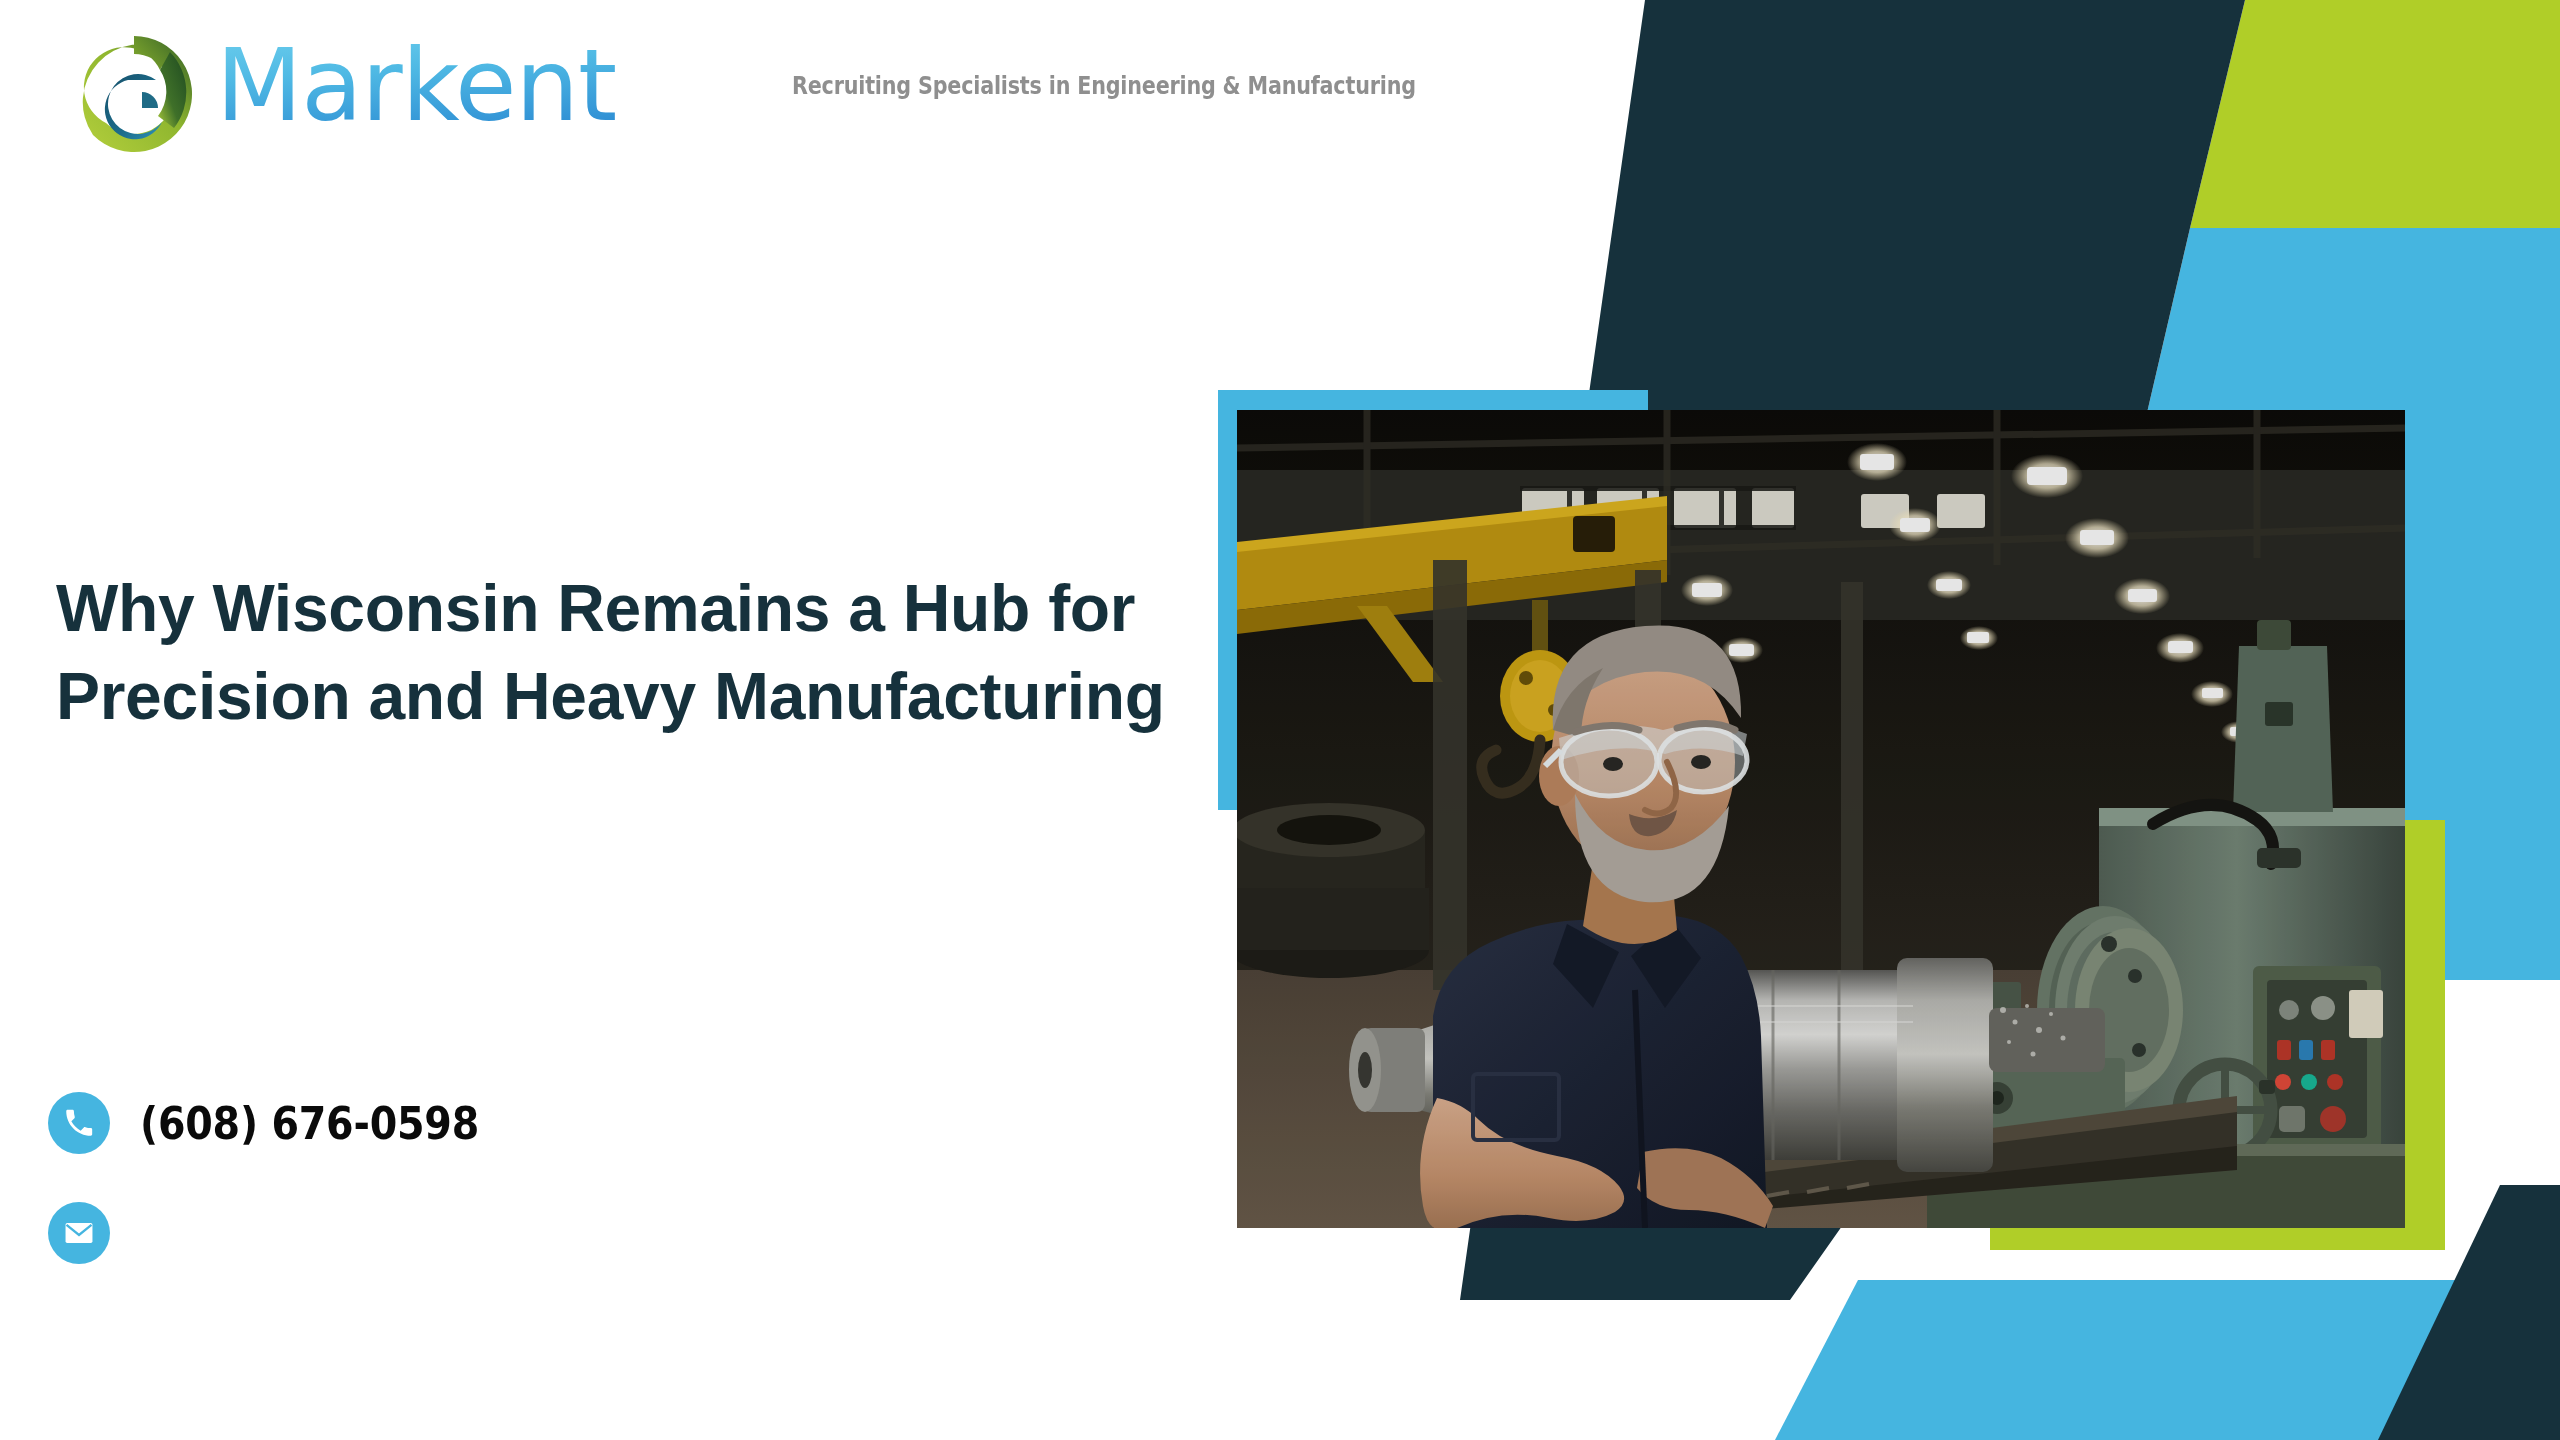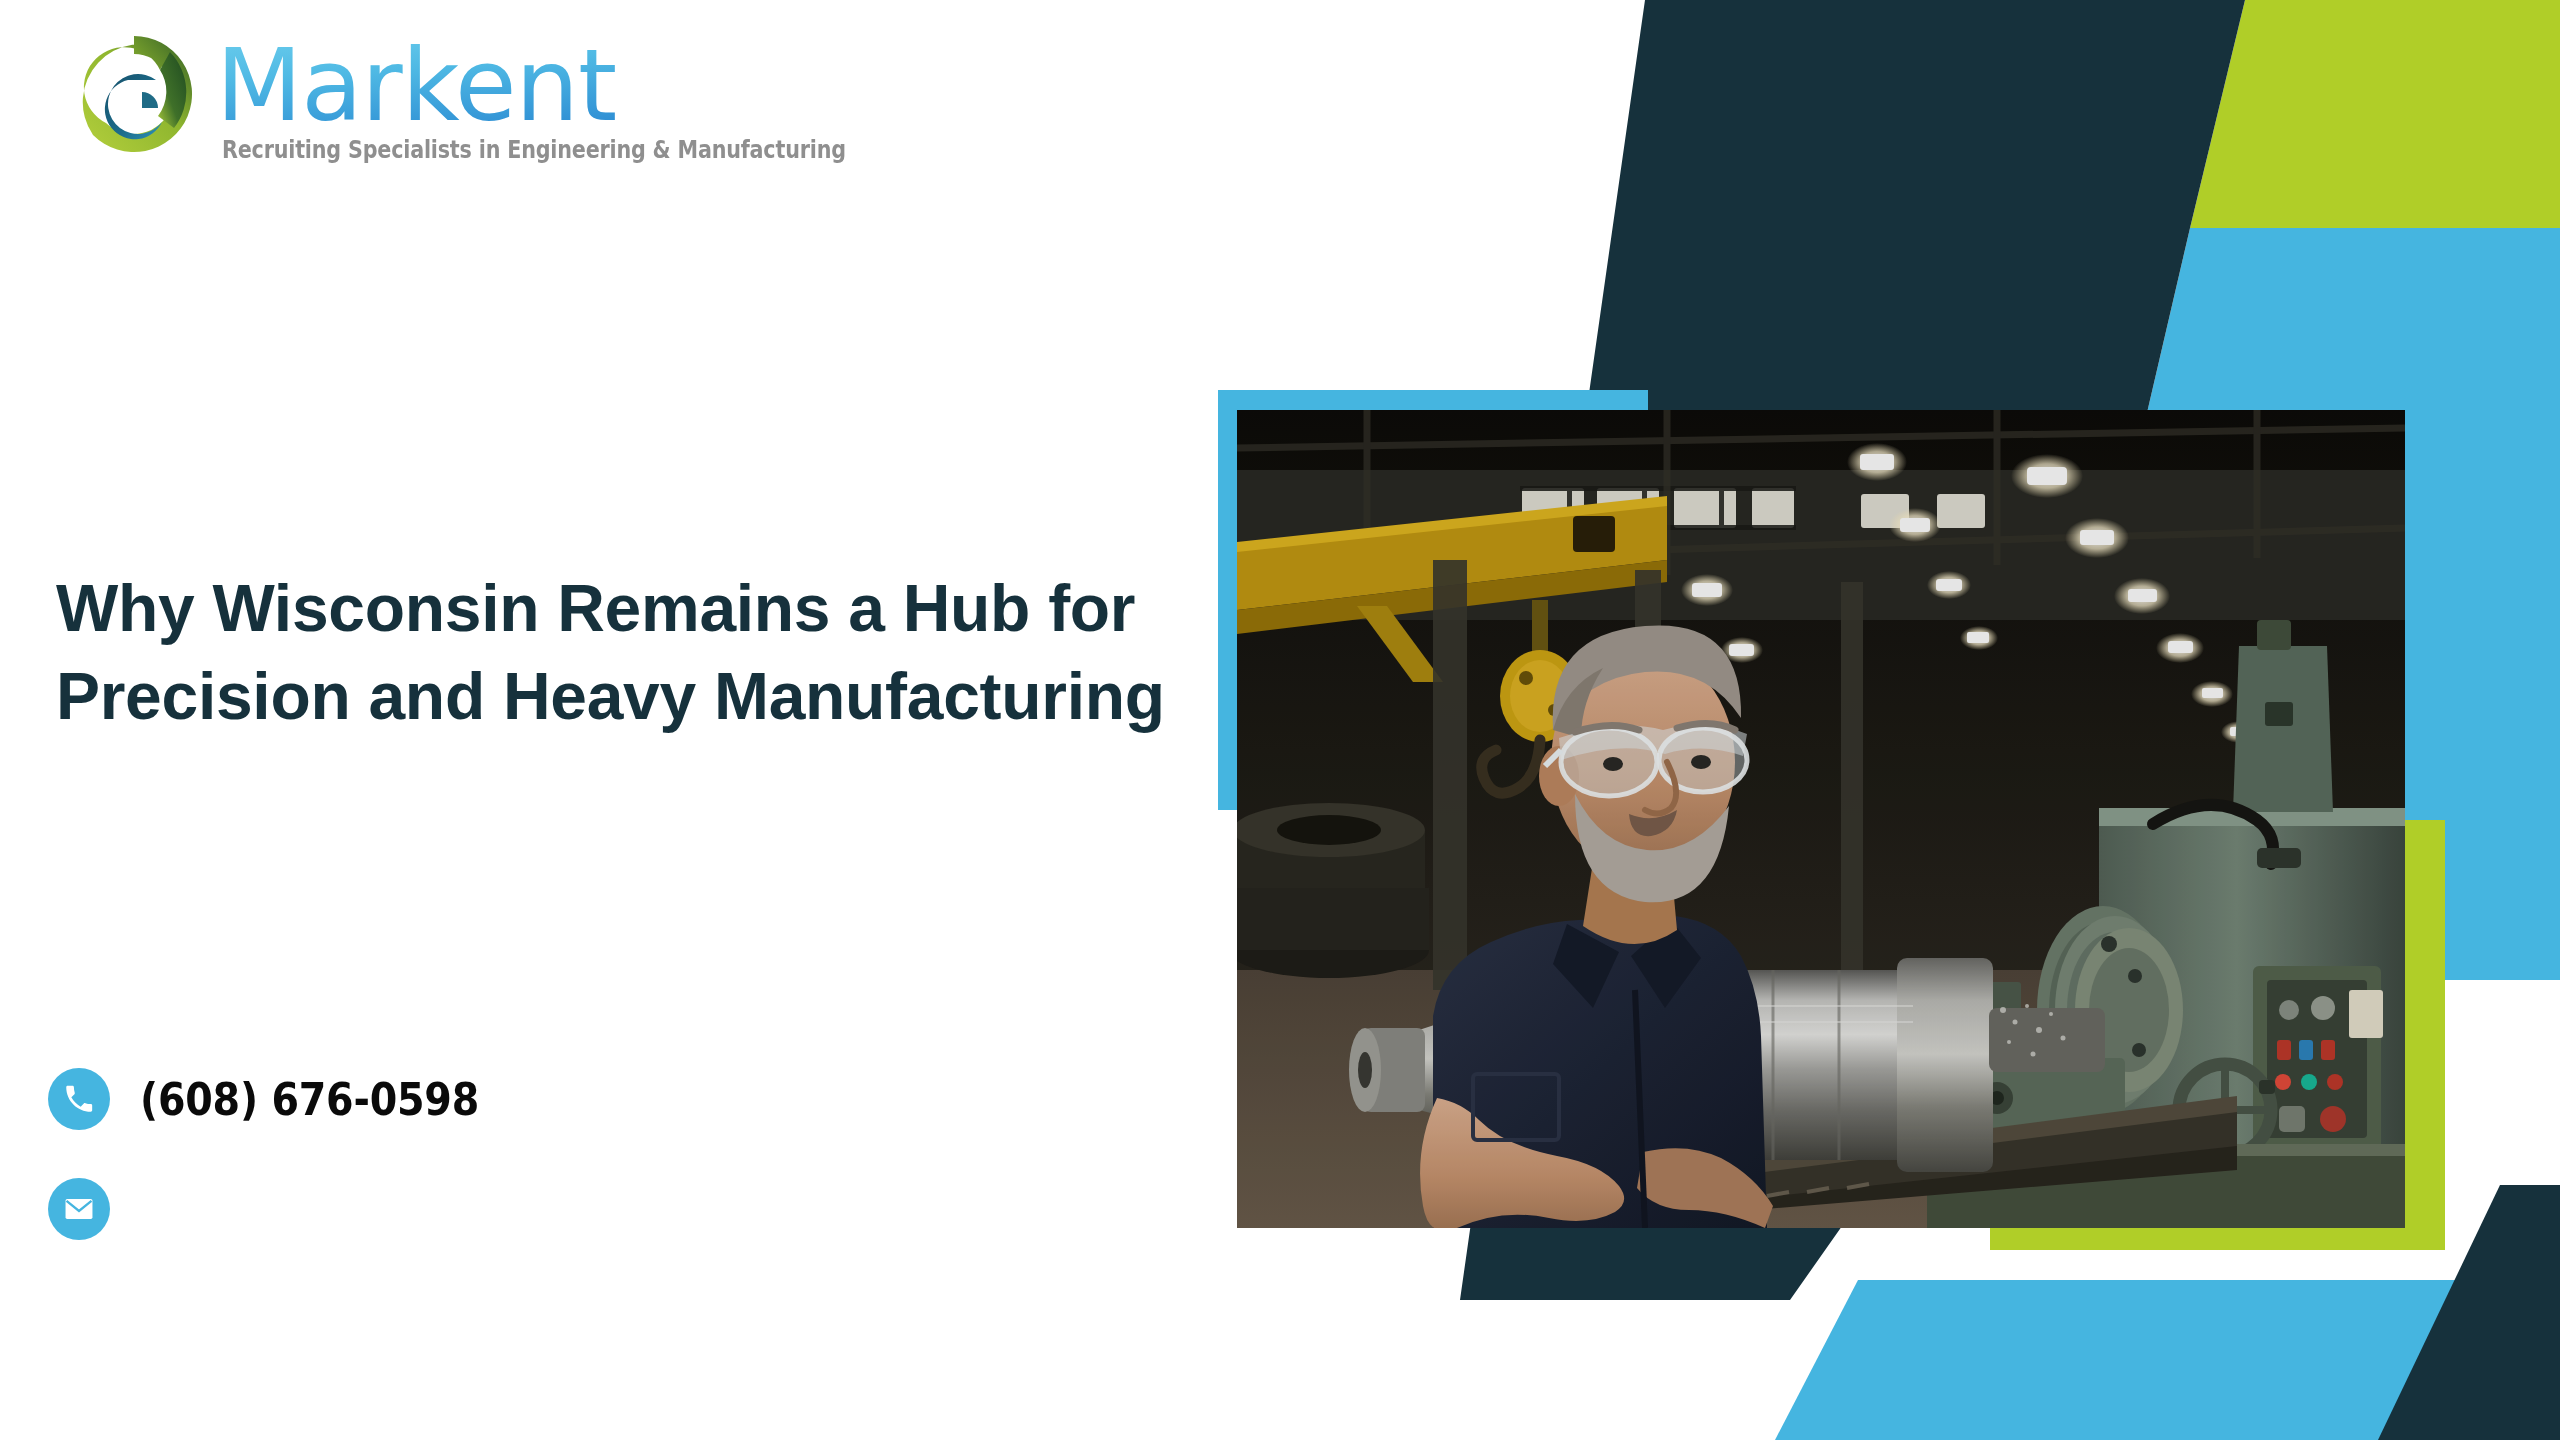--- a/index.html
+++ b/index.html
@@ -17,22 +17,23 @@
 
   
   .logo-block {
     position:absolute; left:70px; top:30px;
     display:flex; align-items:flex-start; z-index:5;
   }
   .logo-mark { width:128px; height:128px; flex:0 0 128px; }
   .logo-mark svg { display:block; width:128px; height:128px; }
   .logo-text-wrap {
     margin-left:18px;
-    display:flex; flex-direction:column; justify-content:flex-start;
+    display:flex; flex-direction:row; justify-content:flex-start;
     padding-top:6px;
+    align-items:center;
   }
   .logo-wordmark { width:570px; height:105px; display:block; }
   .logo-tagline {
     font-family:"Liberation Sans Narrow","DejaVu Sans Condensed","Liberation Sans", sans-serif;
     font-size:25px;
     font-weight:700;
     letter-spacing:-0.2px;
     color:#8f8f8f;
     margin-top:-6px;
     margin-left:6px;
@@ -53,21 +54,21 @@
     font-size:66px;
     line-height:1.33;
     letter-spacing:-0.3px;
     color:#16313c;
   }
 
   
   .contact-list {
     position:absolute;
     left:48px;
-    top:1068px;
+    top:1092px;
     z-index:5;
     display:flex;
     flex-direction:column;
     gap:48px;
   }
   .contact-row { display:flex; align-items:center; }
   .contact-icon {
     width:62px; height:62px; flex:0 0 62px;
     border-radius:50%;
     background:#45b5e0;

